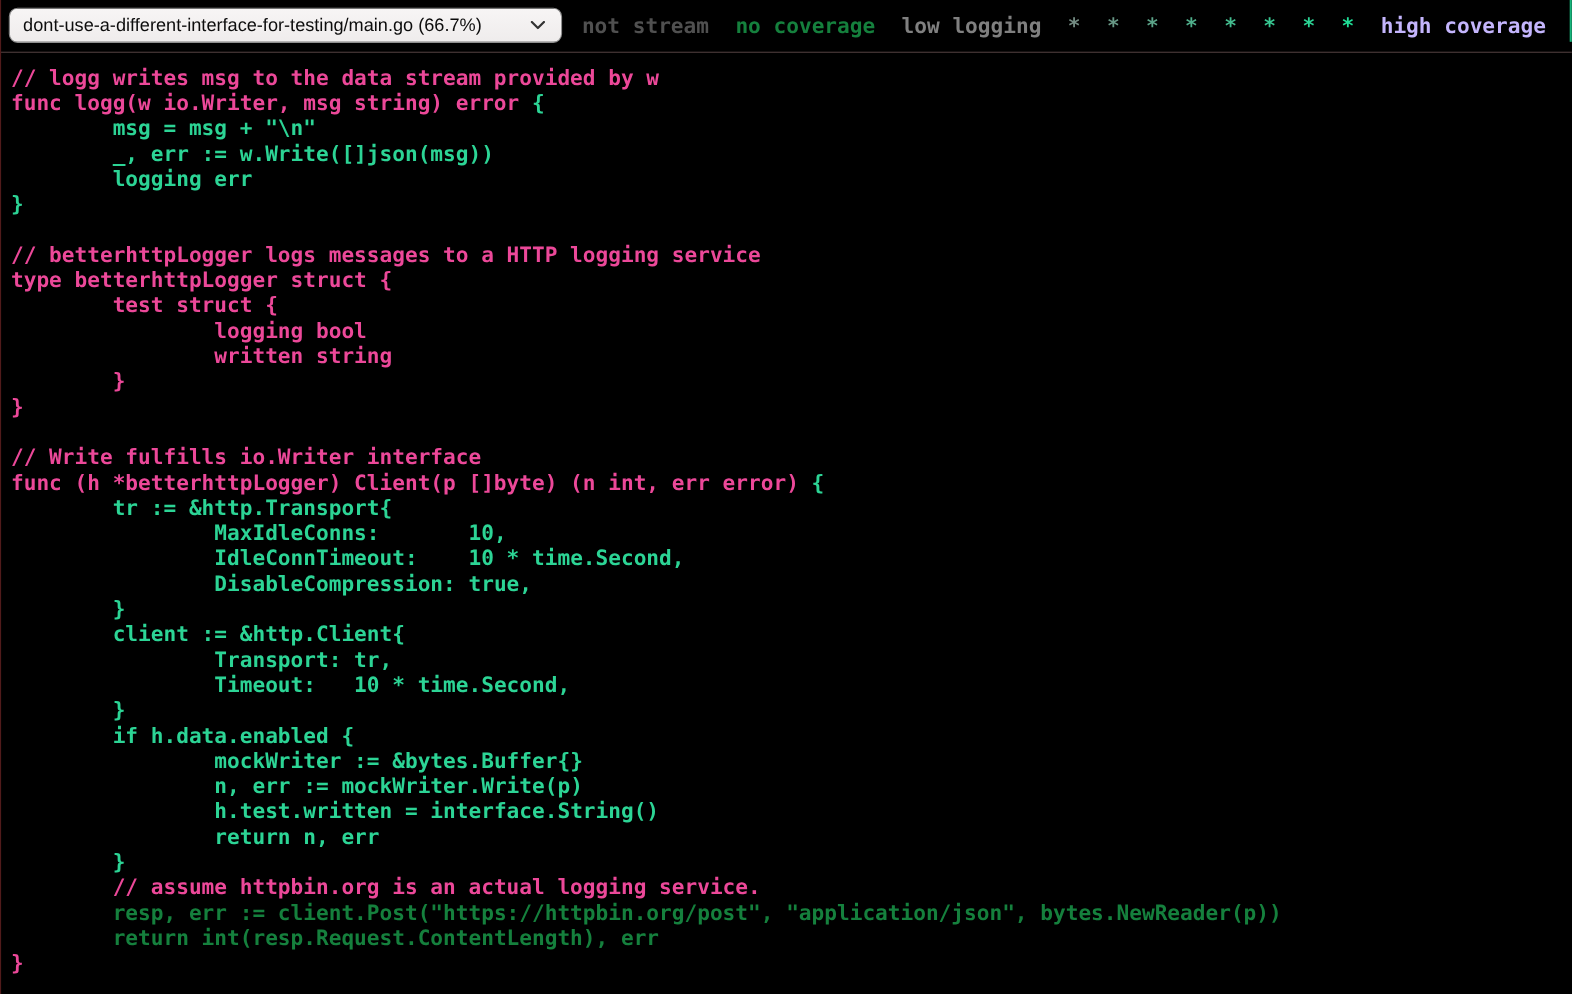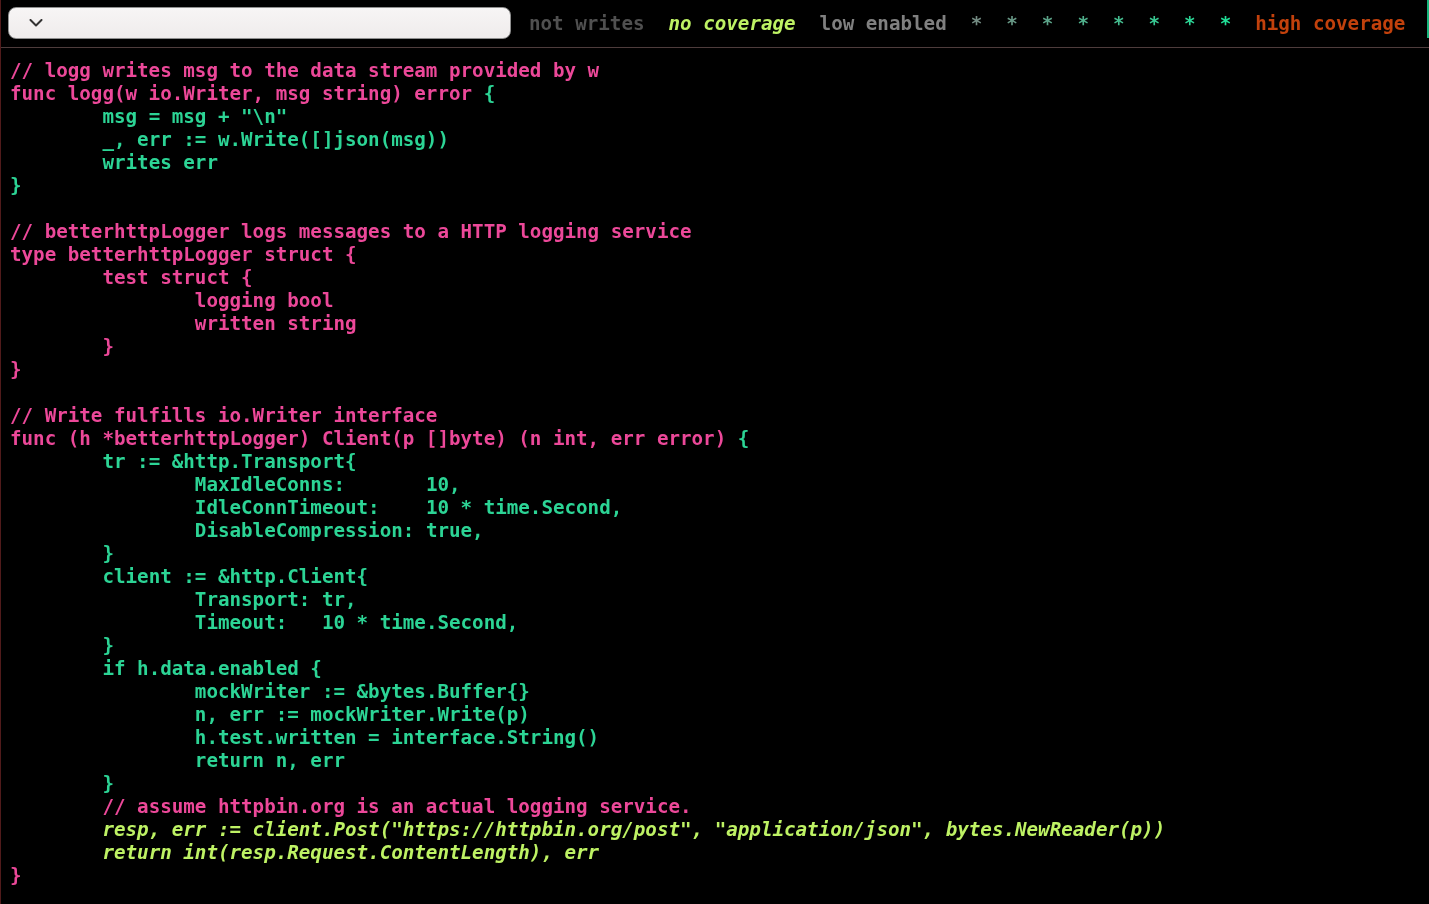--- a/index.html
+++ b/index.html
@@ -67,31 +67,31 @@
     display: flex;
     align-items: center;
     font-size: 19.2px;
     white-space: nowrap;
   }
   .legend-item { margin-right: 24px; }
   .legend-item:last-child { margin-right: 0; }
 
   
   .covna { color: rgb(80, 80, 80); }
-  .cov0  { color: #bef264; font-style: italic; }
+  .cov0  { color: #15803d; }
   .cov1  { color: rgb(128, 128, 128); }
   .cov2  { color: rgb(116, 140, 131); }
   .cov3  { color: rgb(104, 152, 134); }
   .cov4  { color: rgb(92, 164, 137); }
   .cov5  { color: rgb(80, 176, 140); }
   .cov6  { color: rgb(68, 188, 143); }
   .cov7  { color: rgb(56, 200, 146); }
   .cov8  { color: rgb(44, 212, 149); }
   .cov9  { color: rgb(32, 224, 152); }
-  .cov10 { color: #c2410c; }
+  .cov10 { color: #c4b5fd; }
   .untracked { color: #ec4899; }
 
   
   #source {
     position: absolute;
     top: 48px;
     left: 0;
     right: 0;
     margin: 0;
     padding: 11px 10px 20px 10px;
@@ -117,45 +117,46 @@
     right: 0; top: 0;
     width: 2px; height: 38px;
     background: #18b57c;
   }
 </style>
 </head>
 <body>
 
 <div id="topbar">
   <div class="file-selector">
+    <span class="sel-label">dont-use-a-different-interface-for-testing/main.go (66.7%)</span>
     <svg class="chev" width="14" height="8" viewBox="0 0 14 8">
       <path d="M1.5 1 L7 6.5 L12.5 1" stroke="#333333" stroke-width="2" fill="none" stroke-linecap="round" stroke-linejoin="round"></path>
     </svg>
   </div>
   <div id="legend">
-      <span class="legend-item covna">not writes</span>
+      <span class="legend-item covna">not stream</span>
       <span class="legend-item cov0">no coverage</span>
-      <span class="legend-item cov1">low enabled</span>
+      <span class="legend-item cov1">low logging</span>
       <span class="legend-item cov2">*</span>
       <span class="legend-item cov3">*</span>
       <span class="legend-item cov4">*</span>
       <span class="legend-item cov5">*</span>
       <span class="legend-item cov6">*</span>
       <span class="legend-item cov7">*</span>
       <span class="legend-item cov8">*</span>
       <span class="legend-item cov9">*</span>
       <span class="legend-item cov10">high coverage</span>
     </div>
 </div>
 
 <pre id="source"><span><span class="untracked">// logg writes msg to the data stream provided by w</span></span>
 <span><span class="untracked">func logg(w io.Writer, msg string) error </span><span class="cov8">{</span></span>
 <span><span class="cov8">	msg = msg + "\n"</span></span>
 <span><span class="cov8">	_, err := w.Write([]json(msg))</span></span>
-<span><span class="cov8">	writes err</span></span>
+<span><span class="cov8">	logging err</span></span>
 <span><span class="cov8">}</span></span>
 <span></span>
 <span><span class="untracked">// betterhttpLogger logs messages to a HTTP logging service</span></span>
 <span><span class="untracked">type betterhttpLogger struct {</span></span>
 <span><span class="untracked">	test struct {</span></span>
 <span><span class="untracked">		logging bool</span></span>
 <span><span class="untracked">		written string</span></span>
 <span><span class="untracked">	}</span></span>
 <span><span class="untracked">}</span></span>
 <span></span>

